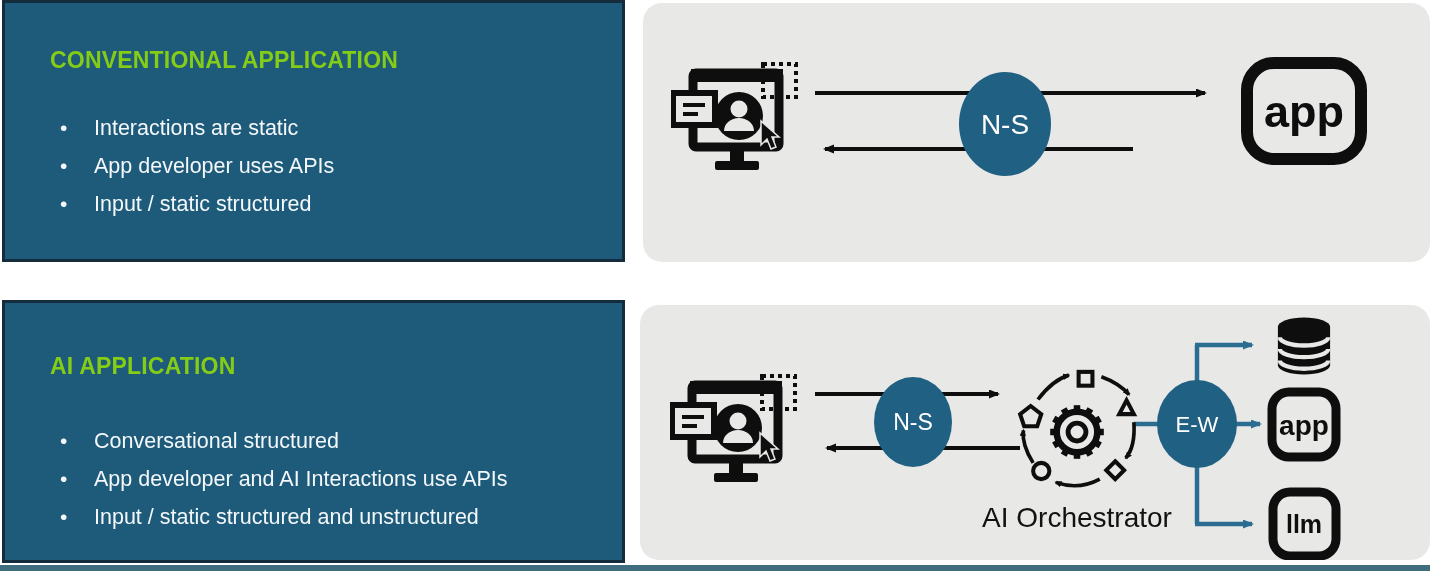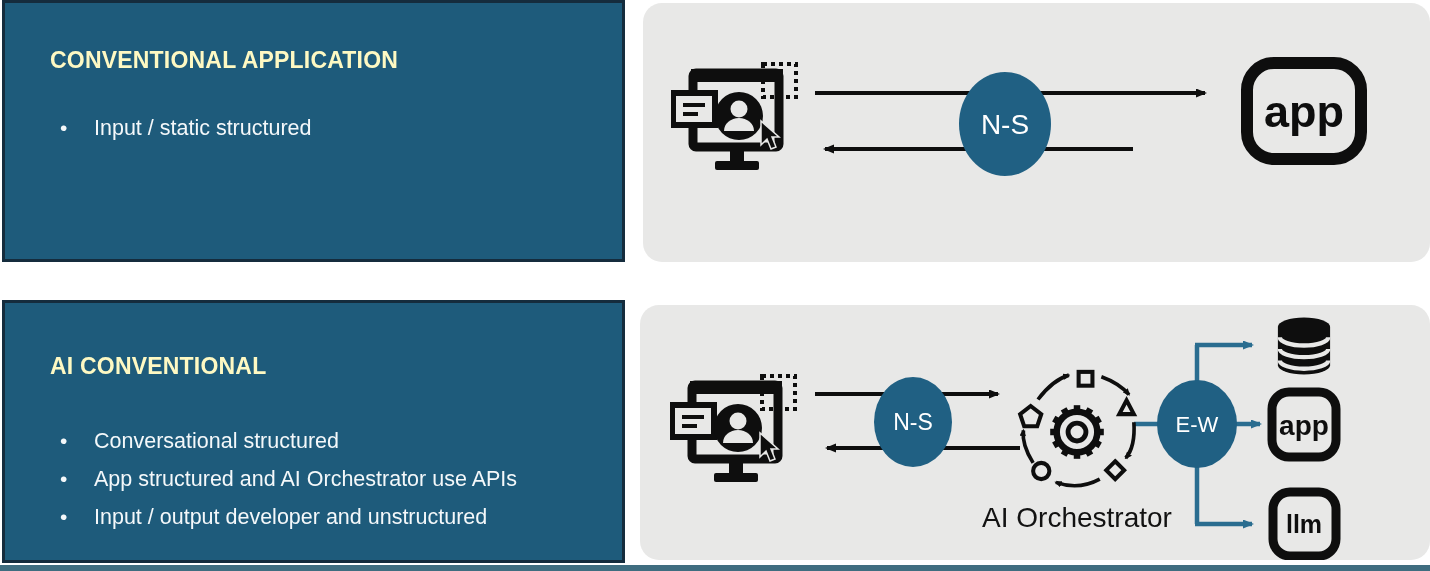--- a/index.html
+++ b/index.html
@@ -8,21 +8,21 @@
 
   
   .info-box{
     position:absolute;left:2px;width:623px;box-sizing:border-box;
     background:#1e5b7b;border:3px solid #152c3d;color:#f4f8fa;
   }
   .info-box.top{top:0;height:262px;}
   .info-box.bottom{top:300px;height:263px;}
   .info-title{
     position:absolute;left:45px;font-size:23px;font-weight:bold;
-    letter-spacing:.2px;color:#fef9c3;white-space:nowrap;
+    letter-spacing:.2px;color:#84cc16;white-space:nowrap;
   }
   .info-box.top .info-title{top:44px;}
   .info-box.bottom .info-title{top:50px;}
   .bullet-list{position:absolute;left:45px;right:20px;margin:0;padding:0;list-style:none;}
   .info-box.top .bullet-list{top:106px;}
   .info-box.bottom .bullet-list{top:119px;}
   .bullet-list li{
     position:relative;padding-left:44px;font-size:21.5px;line-height:38px;
     color:#f4f8fa;white-space:nowrap;
   }
@@ -119,45 +119,47 @@
             <path d="M-54,38 Q-68,16 -66,-2" marker-end="url(#arrow-black-sm)"></path>
           </g>
         </g>
       </symbol>
     </defs>
   </svg>
 
   <div class="info-box top">
     <div class="info-title">CONVENTIONAL APPLICATION</div>
     <ul class="bullet-list">
+      <li>Interactions are static</li>
+      <li>App developer uses APIs</li>
       <li>Input / static structured</li>
     </ul>
   </div>
 
   <div class="diagram-panel top">
     <svg viewBox="0 0 787 259">
       <use href="#pc-icon" x="28" y="56" width="132" height="122"></use>
 
       <line x1="172" y1="90" x2="562" y2="90" stroke="#0e0e0e" stroke-width="4" marker-end="url(#arrow-black)"></line>
       <line x1="490" y1="146" x2="182" y2="146" stroke="#0e0e0e" stroke-width="4" marker-end="url(#arrow-black)"></line>
 
       <ellipse cx="362" cy="121" rx="46" ry="52" fill="#206083"></ellipse>
       <text x="362" y="131" text-anchor="middle" font-size="28" class="node-label">N-S</text>
 
       <rect x="604" y="60" width="114" height="96" rx="27" fill="none" stroke="#0e0e0e" stroke-width="12"></rect>
       <text x="661" y="124" text-anchor="middle" font-size="45" class="black-label">app</text>
     </svg>
   </div>
 
   <div class="info-box bottom">
-    <div class="info-title">AI CONVENTIONAL</div>
+    <div class="info-title">AI APPLICATION</div>
     <ul class="bullet-list">
       <li>Conversational structured</li>
-      <li>App structured and AI Orchestrator use APIs</li>
-      <li>Input / output developer and unstructured</li>
+      <li>App developer and AI Interactions use APIs</li>
+      <li>Input / static structured and unstructured</li>
     </ul>
   </div>
 
   <div class="diagram-panel bottom">
     <svg viewBox="0 0 790 255">
       <use href="#pc-icon" x="30" y="66" width="132" height="122"></use>
 
       <line x1="175" y1="89" x2="358" y2="89" stroke="#0e0e0e" stroke-width="4" marker-end="url(#arrow-black)"></line>
       <line x1="380" y1="143" x2="187" y2="143" stroke="#0e0e0e" stroke-width="4" marker-end="url(#arrow-black)"></line>
 

